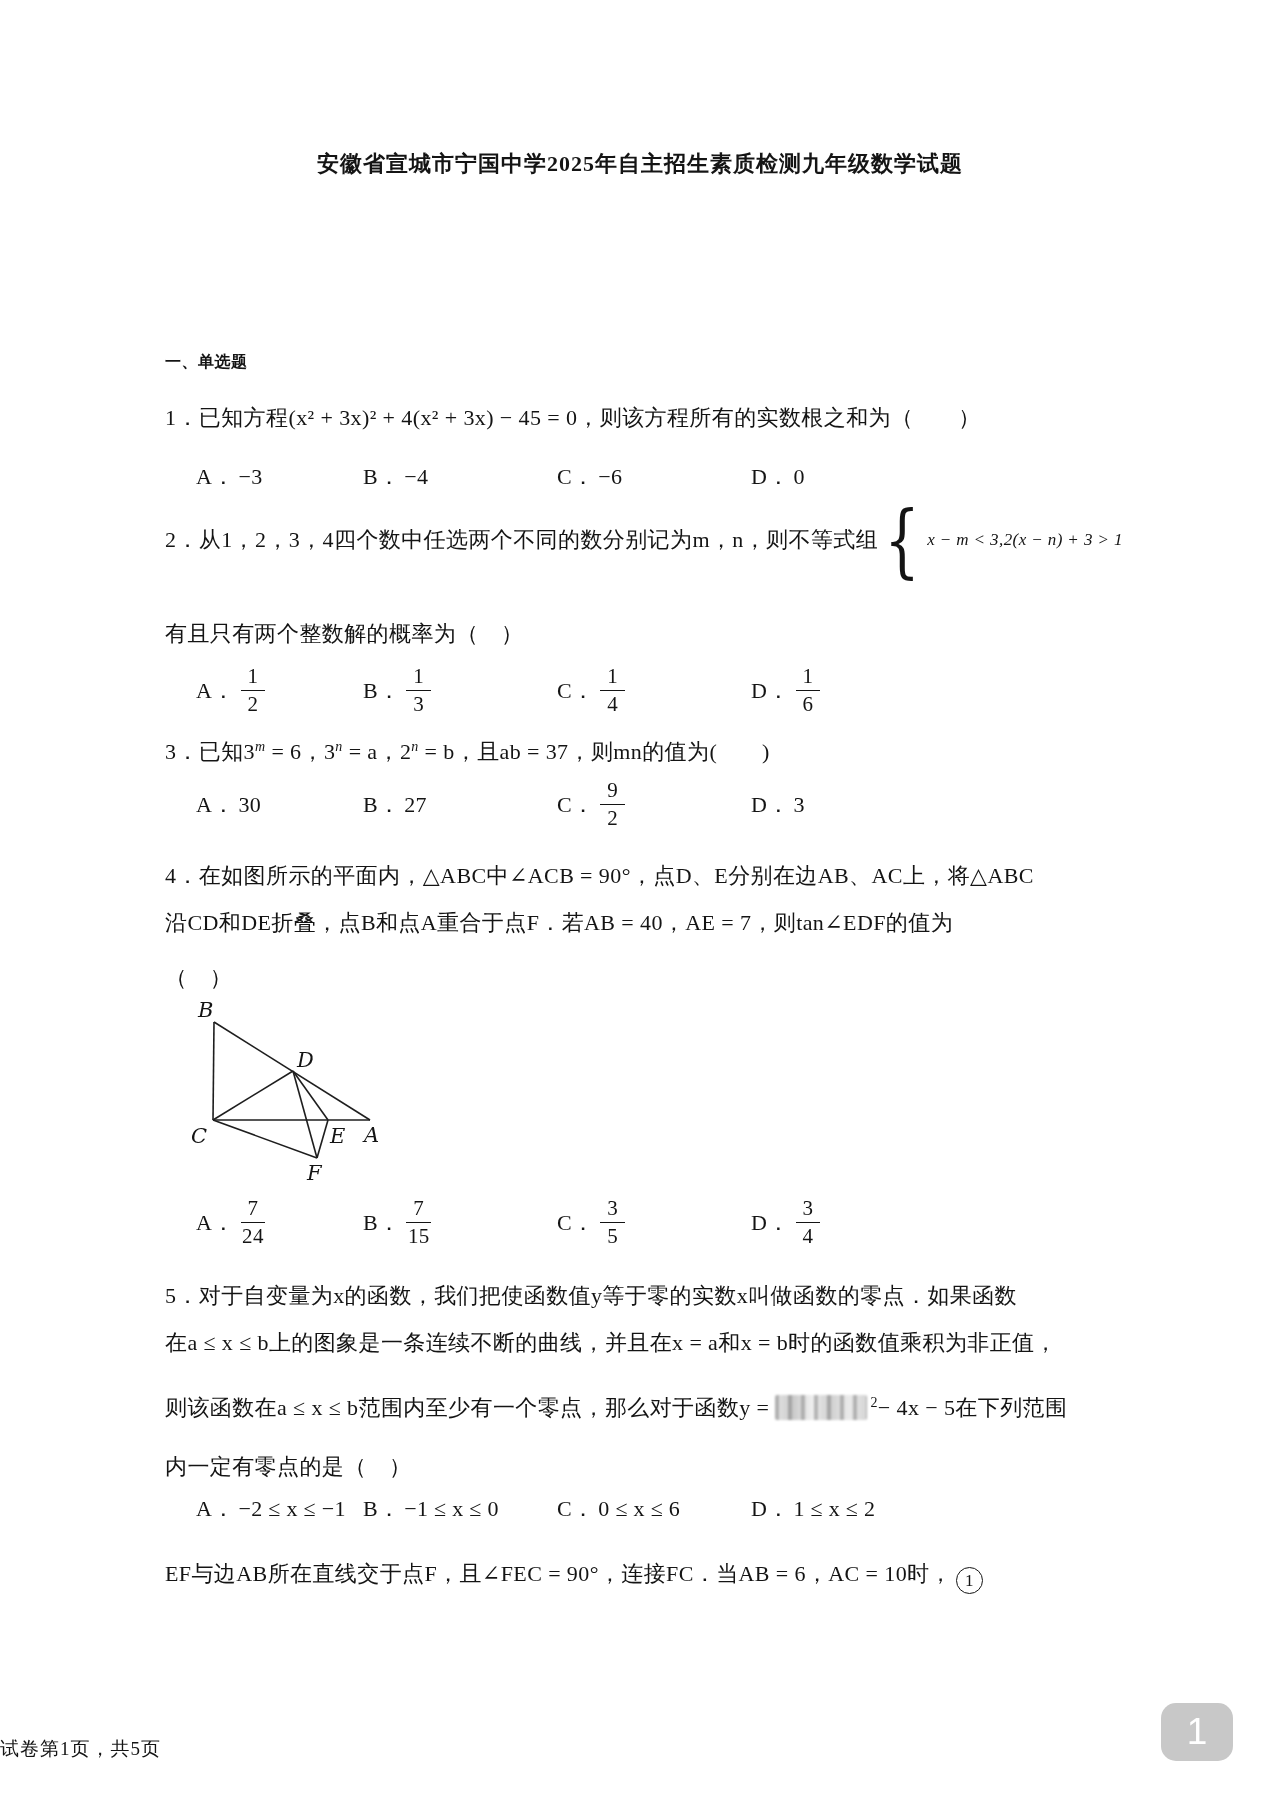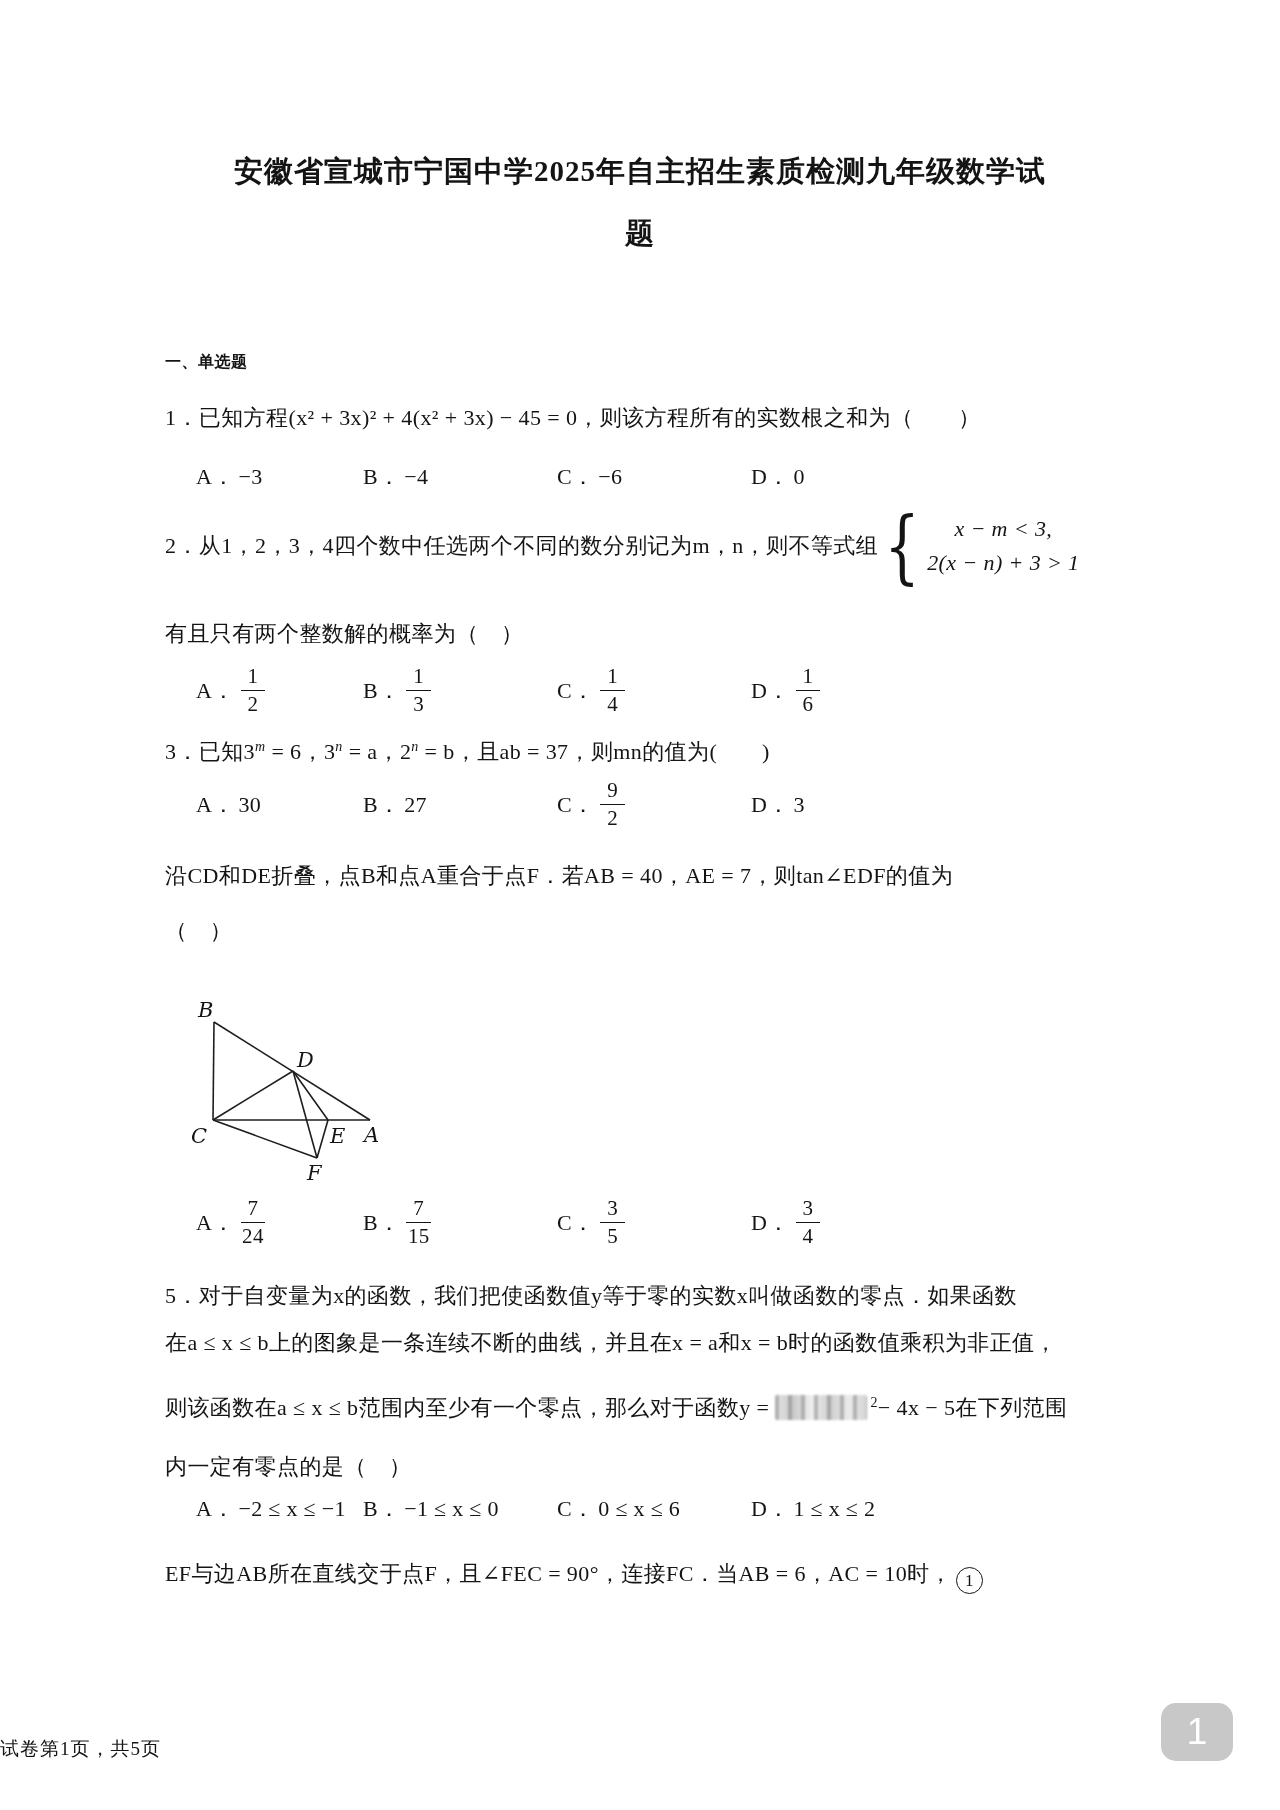--- a/index.html
+++ b/index.html
@@ -3,21 +3,21 @@
 <meta charset="utf-8">
 <style>
   html,body{margin:0;padding:0;}
   body{
     width:1280px;height:1810px;background:#ffffff;
     font-family:"Liberation Serif","DejaVu Serif",serif;
     color:#141414;position:relative;overflow:hidden;
   }
   .title{position:absolute;top:140px;left:0;width:100%;text-align:center;}
   .title-inner{
-    display:inline-block;max-width:820px;font-size:29px;font-weight:700;
+    display:inline-block;max-width:820px;font-size:22px;font-weight:700;
     line-height:2.15;letter-spacing:1px;
   }
   .section{position:absolute;top:352px;left:165px;font-size:16px;font-weight:700;letter-spacing:.5px;}
   .qtext{
     position:absolute;left:165px;width:1020px;margin:0;
     font-size:22px;letter-spacing:.4px;line-height:1.45;
   }
   .qblock{position:absolute;left:165px;width:1020px;}
   .qblock p{margin:0;font-size:22px;letter-spacing:.4px;line-height:47px;}
   
@@ -32,21 +32,21 @@
   .frac{display:inline-block;vertical-align:middle;text-align:center;font-size:21px;line-height:1.2;margin-left:2px;}
   .frac .num{display:block;border-bottom:1.6px solid #141414;padding:0 7px 1px;}
   .frac .den{display:block;padding-top:1px;}
   
   .q2row{position:absolute;left:165px;width:1080px;display:flex;align-items:center;font-size:22px;letter-spacing:.4px;margin:0;}
   .sys{display:inline-flex;align-items:center;margin-left:6px;}
   .brace{
     font-family:"DejaVu Serif",serif;font-size:56px;font-weight:400;
     transform:scaleY(1.45);transform-origin:center;line-height:1;margin-right:7px;
   }
-  .sys .rows{display:flex;flex-direction:column;font-size:22px;line-height:34px;font-style:italic;align-items:center;}
+  .sys .rows{display:flex;flex-direction:row;font-size:17px;line-height:34px;font-style:italic;}
   sup{font-size:14px;font-style:italic;}
   
   .figure{position:absolute;left:158px;top:993px;width:260px;height:200px;}
   .figure text{font-family:"DejaVu Serif",serif;font-style:italic;font-size:21px;fill:#141414;}
   .figure line{stroke:#1e1e1e;stroke-width:1.6;}
   
   .redacted{
     display:inline-block;width:92px;height:25px;border-radius:2px;
     vertical-align:-5px;margin:0 3px 0 6px;opacity:.95;
     background:
@@ -158,20 +158,21 @@
         <span class="den">2</span>
       </span>
     </div>
   <div class="opt">
       <span class="olabel">D．</span>
       <span>3</span>
     </div>
 </div>
 
 <div class="qblock" style="top:852px;">
+  <p>4．在如图所示的平面内，△ABC中∠ACB = 90°，点D、E分别在边AB、AC上，将△ABC</p>
   <p>沿CD和DE折叠，点B和点A重合于点F．若AB = 40，AE = 7，则tan∠EDF的值为</p>
   <p style="margin-top:8px;">（　）</p>
 </div>
 
 <svg class="figure" viewBox="0 0 260 200" width="260" height="200">
   <line x1="56" y1="29" x2="55" y2="127"></line>
   <line x1="56" y1="29" x2="212" y2="127"></line>
   <line x1="55" y1="127" x2="212" y2="127"></line>
   <line x1="55" y1="127" x2="135" y2="78"></line>
   <line x1="135" y1="78" x2="170" y2="127"></line>

